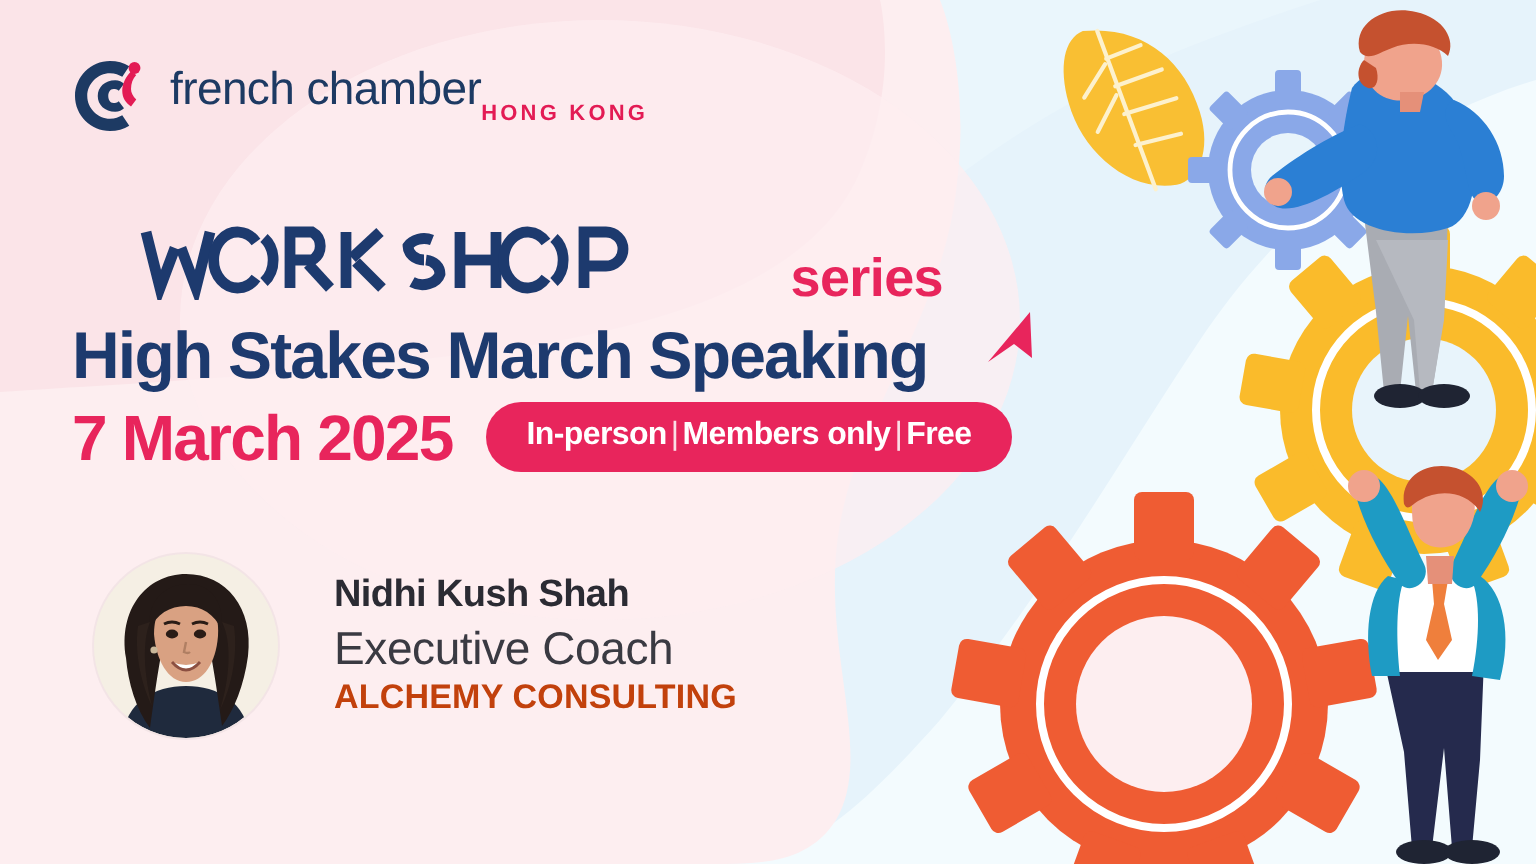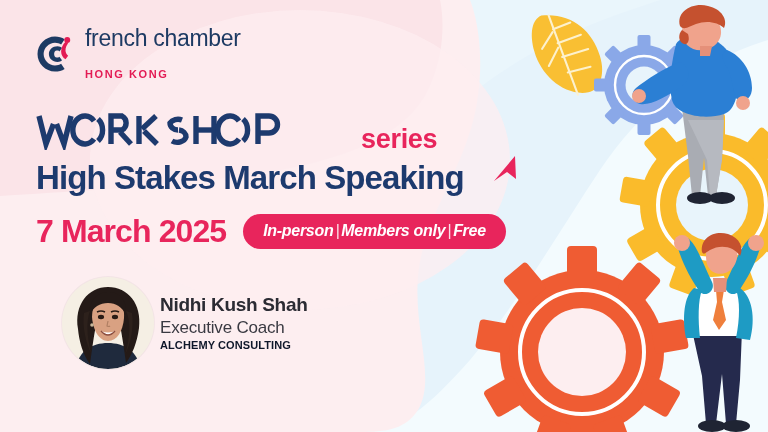--- a/index.html
+++ b/index.html
@@ -18,73 +18,72 @@
     background:#eaf6fc;
   }
   
   .bg-svg { position:absolute; inset:0; width:768px; height:432px; }
   
   .logo-wrap {
     position:absolute; left:34px; top:27px;
     display:flex; align-items:center; gap:9px; z-index:6;
   }
   .logo-mark { width:42px; height:42px; flex:0 0 42px; }
-  .logo-text { display:flex; flex-direction:column; line-height:1; }
+  .logo-text { display:flex; flex-direction:row; line-height:1; }
   .logo-main {
     font-size:23px; letter-spacing:-0.3px; color:#1d3a63;
     font-weight:400; white-space:nowrap;
   }
   .logo-sub {
     font-size:11px; font-weight:700; letter-spacing:1.6px;
     color:#e31b54; margin-top:19px;
   }
   
   .headline { position:absolute; left:36px; top:110px; z-index:6; }
-  .line-workshop { display:flex; align-items:baseline; gap:25px; height:44px; }
+  .line-workshop { display:flex; align-items:baseline; gap:25px; height:44px;justify-content:center; }
   .workshop-svg { height:40px; display:block; }
   .series {
     font-size:27px; font-weight:700; color:#e8255c;
     letter-spacing:-0.3px; position:relative; top:-2px;
   }
   .line-title {
     font-size:33px; font-weight:700; color:#1d3a6e;
     letter-spacing:-0.9px; white-space:nowrap; margin-top:5px;
   }
   .line-date-row {
-    display:flex; align-items:center; gap:17px; margin-top:16px;
+    display:flex; align-items:flex-start; gap:17px; margin-top:4px;
   }
   .date {
     font-size:32px; font-weight:700; color:#e8255c;
     letter-spacing:-0.9px; white-space:nowrap;
   }
   .badge {
     background:#e8255c; color:#ffffff;
     border-radius:999px;
     padding:8px 20px 9px;
     font-size:16px; font-weight:700; letter-spacing:-0.3px;
     white-space:nowrap;
-    font-style:italic;
   }
   .badge .sep { font-weight:400; opacity:.85; padding:0 2px; }
   
   .accent-arrow { position:absolute; left:485px; top:152px; z-index:7; }
   
   .speaker {
-    position:absolute; left:62px; top:277px; z-index:6;
-    display:flex; align-items:center; gap:6px;justify-content:center;
+    position:absolute; left:47px; top:277px; z-index:6;
+    display:flex; align-items:center; gap:28px;justify-content:center;
   }
   .avatar {
     width:92px; height:92px; border-radius:50%;
     overflow:hidden; flex:0 0 92px; background:#f3ece2;
     box-shadow:0 0 0 1px rgba(0,0,0,.04);
   }
   .speaker-text { display:flex; flex-direction:column; line-height:1.18; }
   .sp-name { font-size:19px; font-weight:700; color:#2b2b33; letter-spacing:-0.3px; }
-  .sp-role { font-size:17px; font-weight:400; color:#3a3a42; letter-spacing:-0.2px; margin-top:1px;}
-  .sp-org { font-size:11px; font-weight:700; color:#0f172a; letter-spacing:0.1px; margin-top:1px;}
+  .sp-role { font-size:23px; font-weight:400; color:#3a3a42; letter-spacing:-0.2px; margin-top:1px;}
+  .sp-org { font-size:17px; font-weight:700; color:#c2410c; letter-spacing:0.1px; margin-top:1px;}
   .ill { position:absolute; inset:0; width:768px; height:432px; z-index:3; pointer-events:none;}
 </style>
 </head>
 <body>
 
 <div id="banner">
 
   <svg class="bg-svg" viewBox="0 0 768 432" preserveAspectRatio="none">
     <rect x="0" y="0" width="768" height="432" fill="#eaf6fc"></rect>
     <path d="M768 0 L768 432 L330 432 C300 390 300 330 340 280

